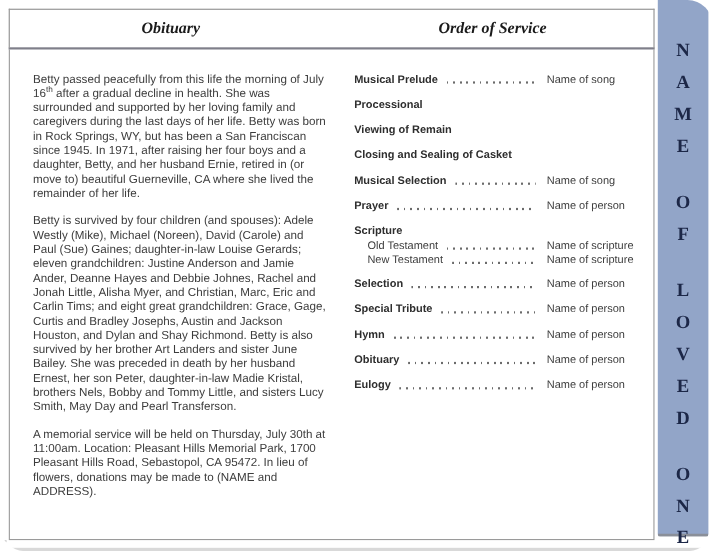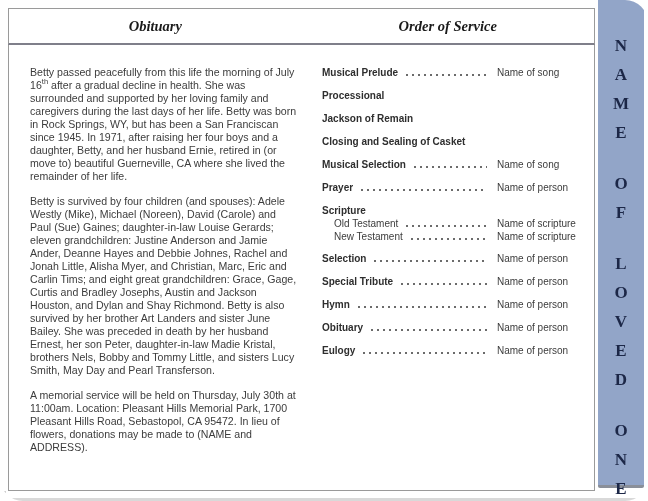--- a/index.html
+++ b/index.html
@@ -119,21 +119,21 @@
       <span class="svc-label">Musical Prelude</span>
       <span class="leader"></span>
       <span class="svc-value">Name of song</span>
     </div>
 
     <div class="svc-row">
       <span class="svc-label">Processional</span>
     </div>
 
     <div class="svc-row">
-      <span class="svc-label">Jackson of Remain</span>
+      <span class="svc-label">Viewing of Remain</span>
     </div>
 
     <div class="svc-row">
       <span class="svc-label">Closing and Sealing of Casket</span>
     </div>
 
     <div class="svc-row">
       <span class="svc-label">Musical Selection</span>
       <span class="leader"></span>
       <span class="svc-value">Name of song</span>

